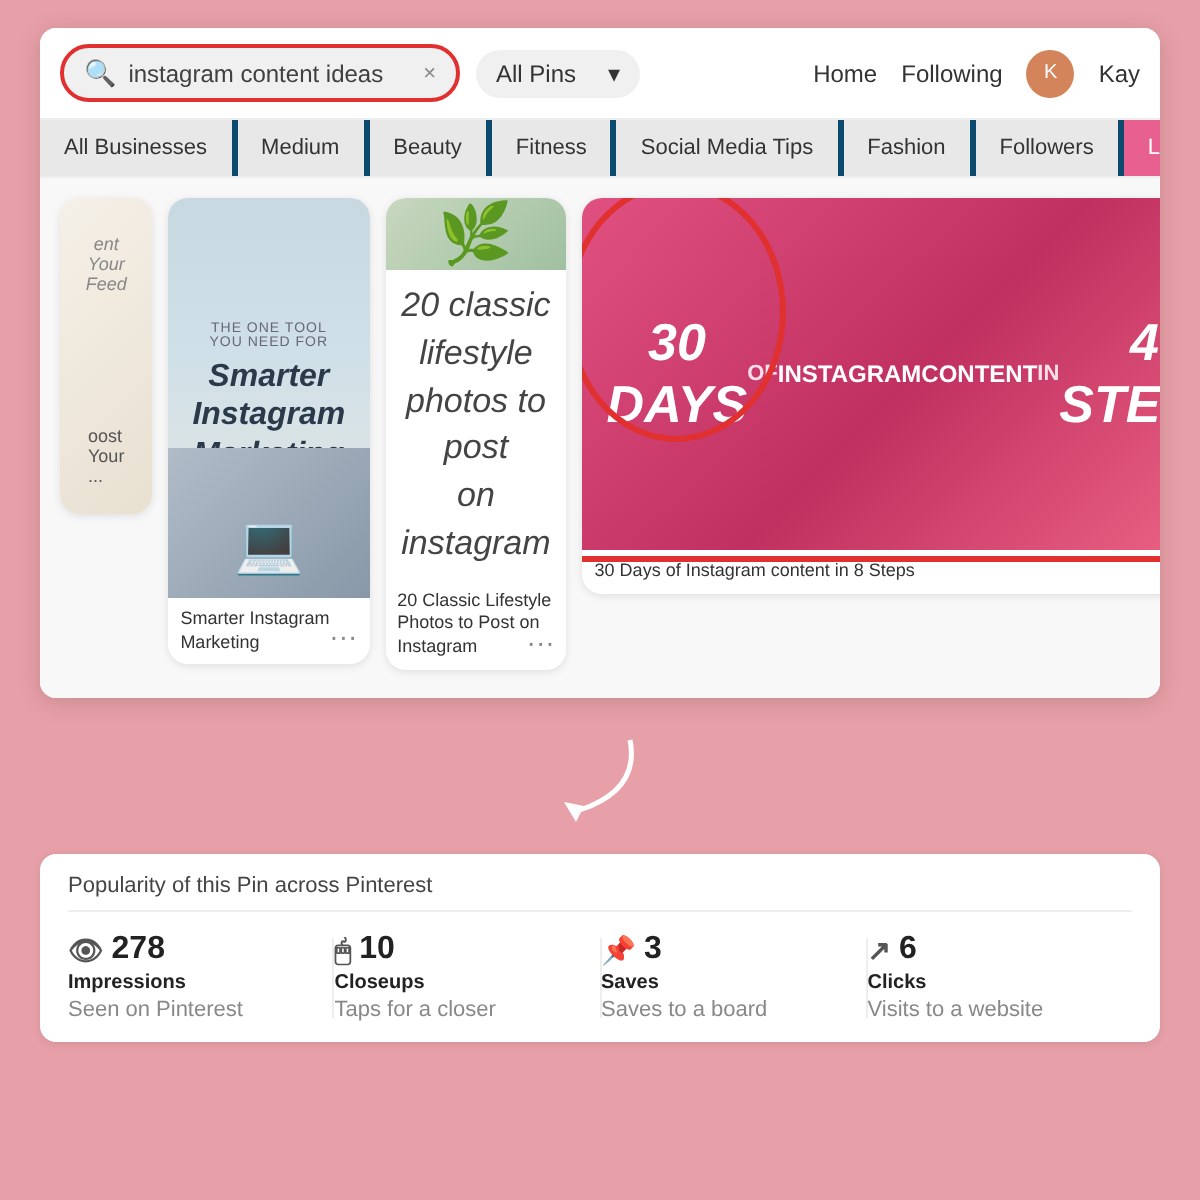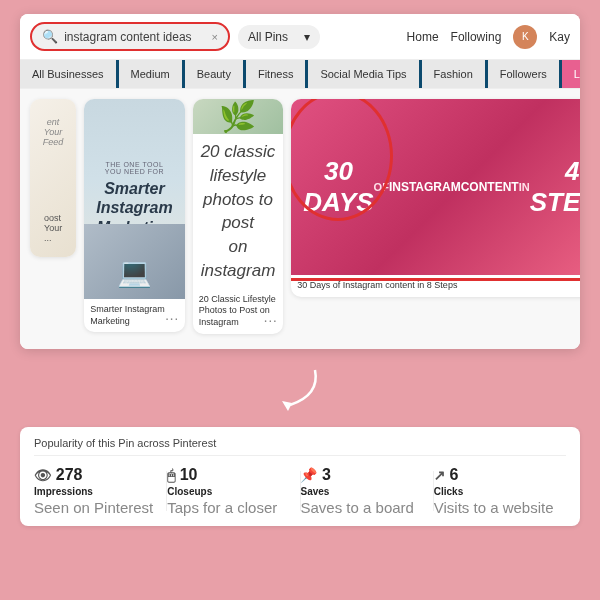--- a/index.html
+++ b/index.html
@@ -340,21 +340,21 @@
       color: #555;
     }
 
     .stat-label {
       font-size: 10px;
       font-weight: 700;
       color: #222;
     }
 
     .stat-sublabel {
-      font-size: 15px;
+      font-size: 11px;
       color: #888;
     }
 
     .stat-divider {
       width: 1px;
       height: 40px;
       background: #eee;
       align-self: center;
     }
   </style>

